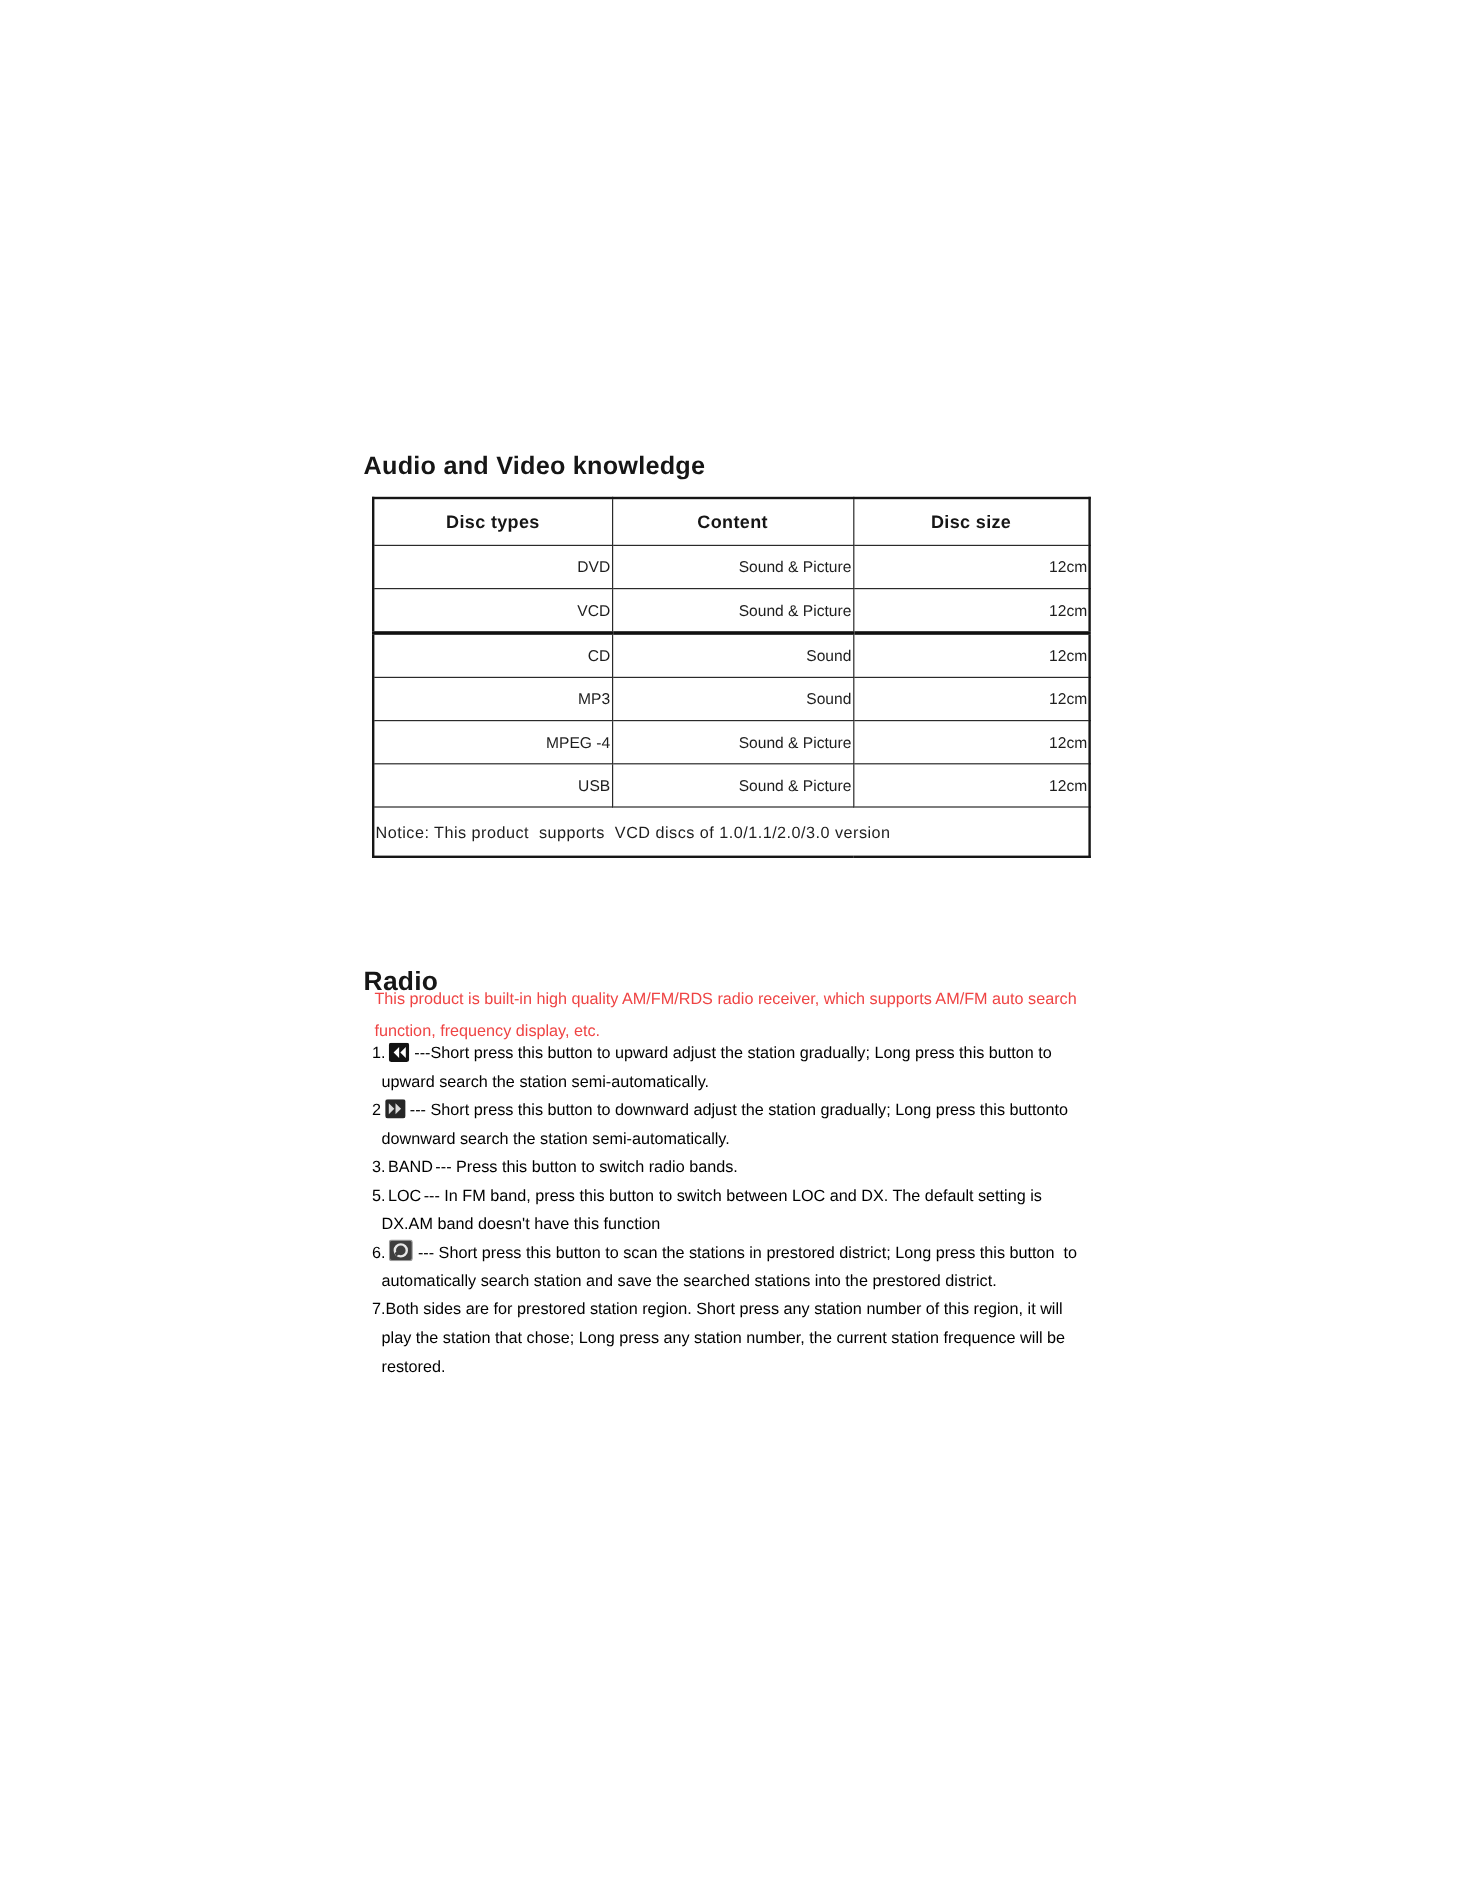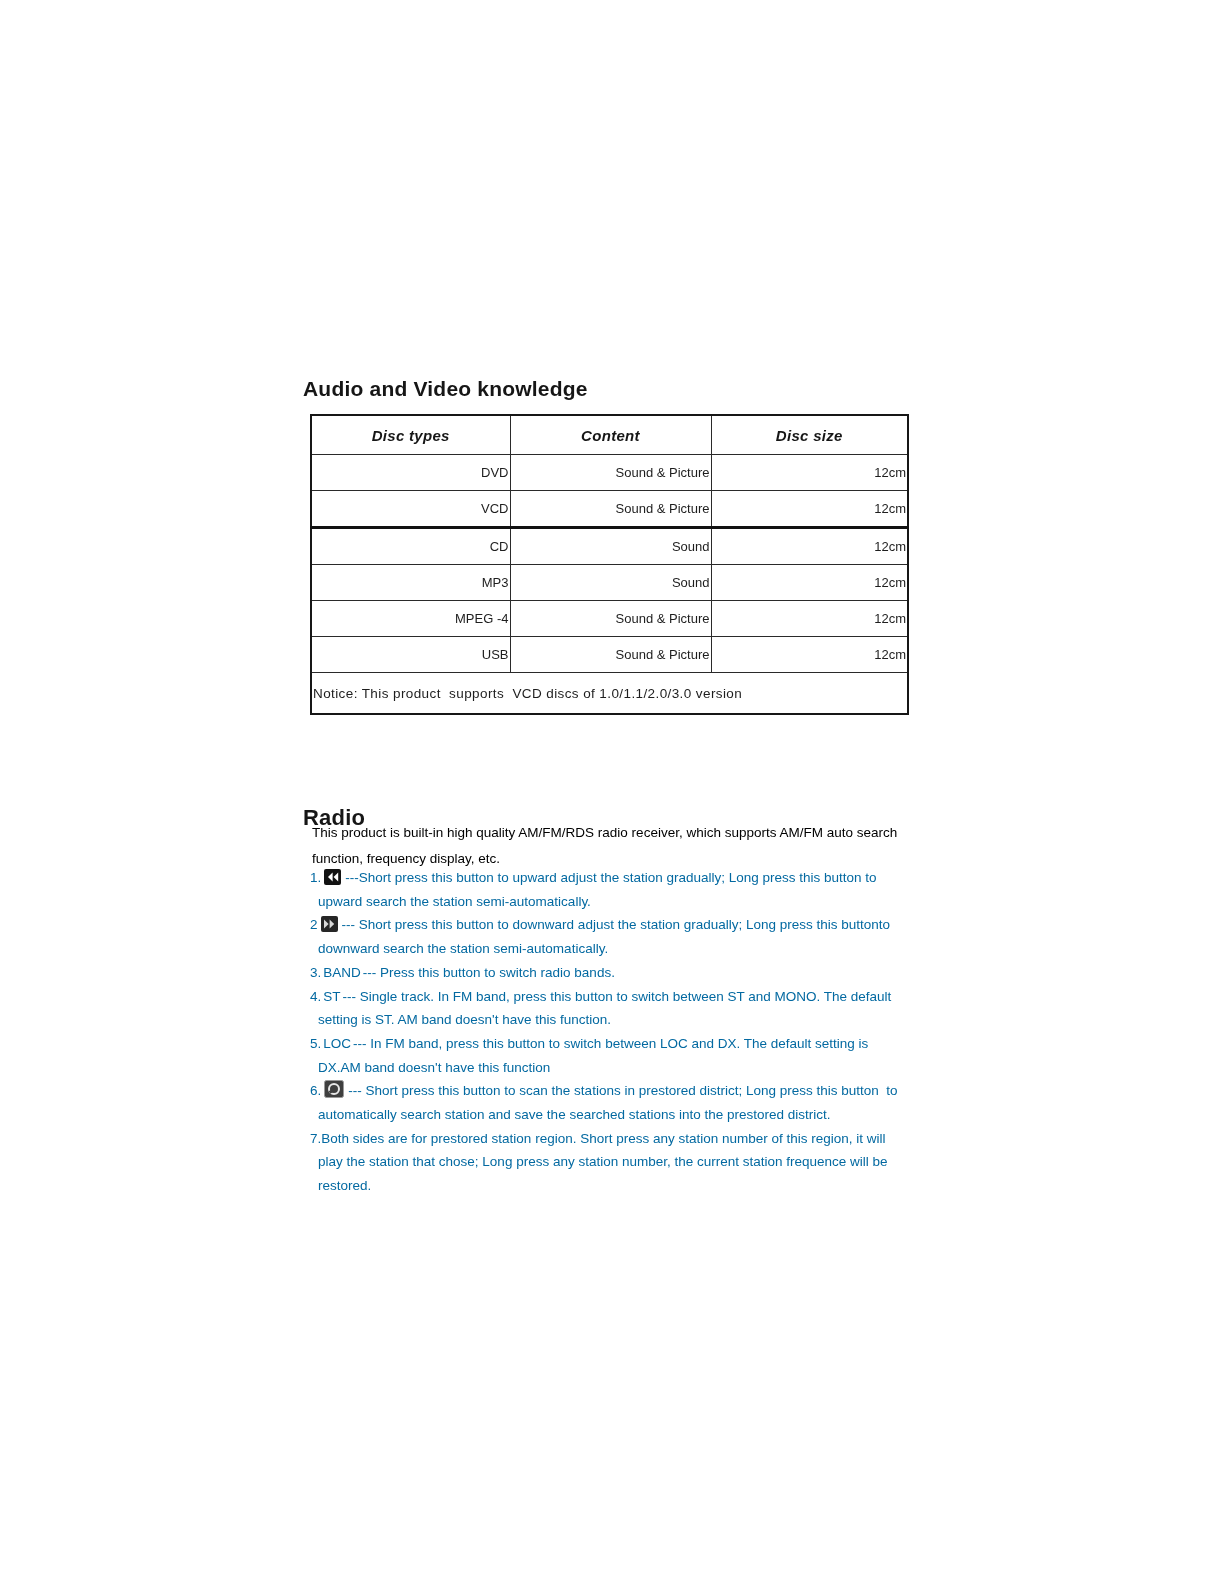--- a/index.html
+++ b/index.html
@@ -29,21 +29,20 @@
     border:2px solid #161616;
   }
   .disc-table th{
     border:1px solid #2a2a2a;
     height:36px;
     font-size:15px;
     font-weight:700;
     text-align:center;
     letter-spacing:.3px;
     color:#161616;
-    font-style:italic;
   }
   .disc-table td{
     border:1px solid #2a2a2a;
     height:33px;
     font-size:13px;
     text-align:right;
     color:#1e1e1e;
   }
   .disc-table tr.thick td{border-bottom:3px solid #111;}
   .disc-table tr.notice-row td{
@@ -51,26 +50,26 @@
     text-align:left;
     font-size:13.5px;
     letter-spacing:.4px;
     white-space:pre-wrap;
   }
 
   .intro{
     position:absolute;left:312px;top:820px;width:588px;
     font-size:13.5px;line-height:26px;
     white-space:pre-wrap;
-    color:#000000;
+    color:#ef4444;
   }
   .list{
     position:absolute;left:310px;top:866px;width:592px;
     font-size:13.5px;line-height:23.7px;
-    color:#0369a1;
+    color:#000000;
   }
   .li{padding-left:8px;text-indent:-8px;}
   .li .txt{white-space:pre-wrap;}
   .li .term{font-weight:400;margin:0 2px;}
   .inline-icon{
     display:inline-block;
     vertical-align:-3px;
     margin:0 4px 0 3px;
     text-indent:0;
     line-height:0;
@@ -158,21 +157,20 @@
           </svg></span><span class="txt">---Short press this button to upward adjust the station gradually; Long press this button to upward search the station semi-automatically.</span></div>
 
     <div class="li"><span class="num">2</span><span class="inline-icon"><svg width="17" height="16" viewBox="0 0 17 16">
             <rect width="17" height="16" rx="2" fill="#262626"></rect>
             <path d="M3 3.4 L7.6 8 L3 12.6 Z" fill="#d9d9d9"></path>
             <path d="M8.6 3.4 L13.2 8 L8.6 12.6 Z" fill="#d9d9d9"></path>
           </svg></span><span class="txt">--- Short press this button to downward adjust the station gradually; Long press this buttonto downward search the station semi-automatically.</span></div>
 
     <div class="li"><span class="num">3.</span><span class="term">BAND</span><span class="txt">--- Press this button to switch radio bands.</span></div>
 
-    <div class="li"><span class="num">4.</span><span class="term">ST</span><span class="txt">--- Single track. In FM band, press this button to switch between ST and MONO. The default setting is ST. AM band doesn't have this function.</span></div>
 
     <div class="li"><span class="num">5.</span><span class="term">LOC</span><span class="txt">--- In FM band, press this button to switch between LOC and DX. The default setting is DX.AM band doesn't have this function</span></div>
 
     <div class="li"><span class="num">6.</span><span class="inline-icon"><svg width="20" height="18" viewBox="0 0 20 18">
             <rect x="0.5" y="0.5" width="19" height="17" rx="2" fill="#3f3f3f" stroke="#9a9a9a" stroke-width="1"></rect>
             <circle cx="10" cy="9" r="5" fill="none" stroke="#e8e8e8" stroke-width="2"></circle>
             <path d="M5.5 12.5 L8 11" stroke="#3f3f3f" stroke-width="3"></path>
           </svg></span><span class="txt">--- Short press this button to scan the stations in prestored district; Long press this button  to automatically search station and save the searched stations into the prestored district.</span></div>
 
     <div class="li"><span class="num">7.</span><span class="txt">Both sides are for prestored station region. Short press any station number of this region, it will play the station that chose; Long press any station number, the current station frequence will be  restored.</span></div>

